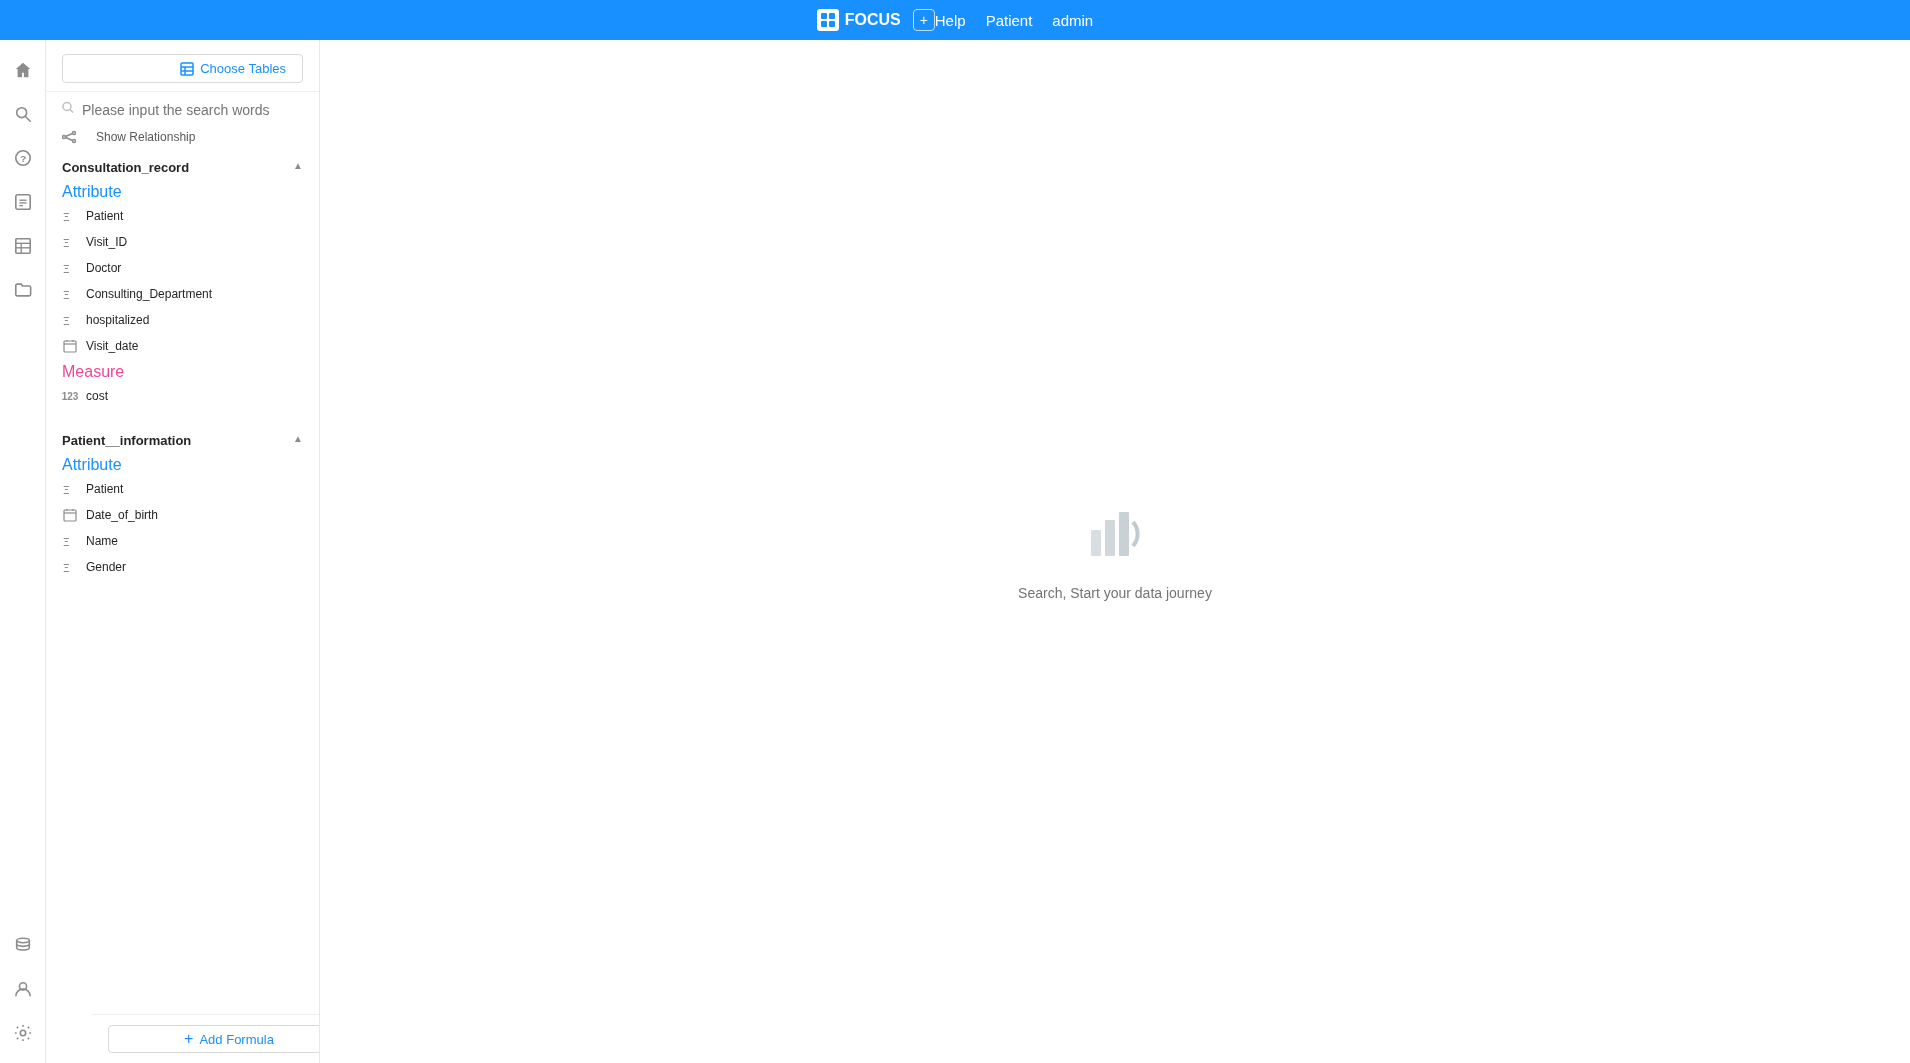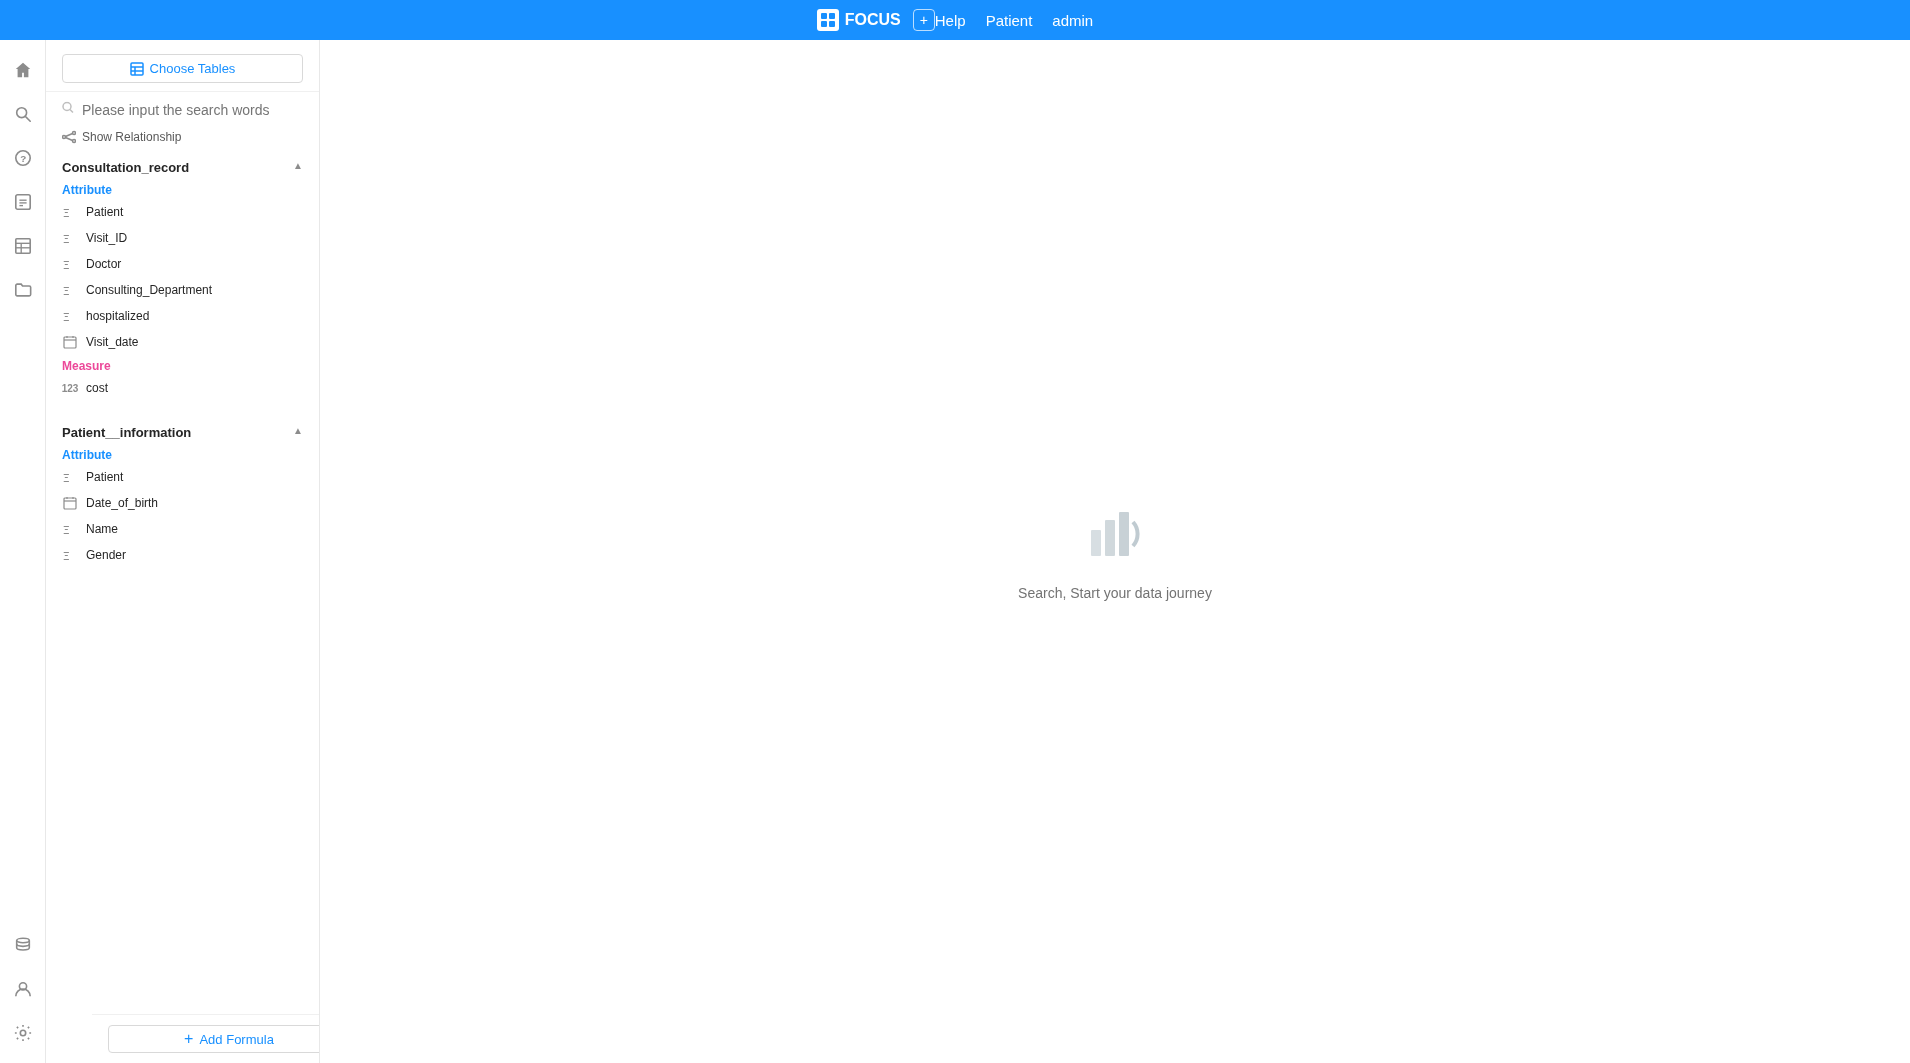--- a/index.html
+++ b/index.html
@@ -81,21 +81,21 @@
       align-items: center;
       gap: 6px;
       border: 1px solid #d9d9d9;
       border-radius: 4px;
       padding: 6px 16px;
       color: #1890ff;
       font-size: 13px;
       cursor: pointer;
       background: white;
       width: 100%;
-      justify-content: center;
+      justify-content: flex-end;
     }
 
     .search-wrapper {
       padding: 10px 16px 8px;
       position: relative;
     }
     .search-input {
       width: 100%;
       border: none;
       background: transparent;
@@ -109,21 +109,21 @@
       left: 16px;
       top: 50%;
       transform: translateY(-50%);
       color: #bfbfbf;
     }
 
     .show-relationship {
       padding: 4px 16px 8px;
       display: flex;
       align-items: center;
-      gap: 6px;
+      gap: 20px;
       color: #595959;
       font-size: 12px;
       cursor: pointer;
     }
     .show-relationship svg { color: #8c8c8c; width: 14px; height: 14px; }
 
     .table-list {
       flex: 1;
       overflow-y: auto;
       padding-bottom: 60px;
@@ -134,23 +134,23 @@
       align-items: flex-start;
       justify-content: space-between;
       padding: 8px 16px 4px;
       cursor: pointer;
     }
     .table-section-title { font-weight: 600; font-size: 13px; color: #262626; }
     .table-section-chevron { color: #8c8c8c; font-size: 10px; }
 
     .section-label {
       padding: 4px 16px 2px;
-      font-size: 12px;
+      font-size: 16px;
       color: #1890ff;
-      font-weight: 700;
+      font-weight: 400;
     }
     .section-label.measure { color: #ec4899; }
 
     .field-item {
       display: flex;
       align-items: center;
       gap: 8px;
       padding: 5px 16px;
       cursor: pointer;
       color: #262626;

